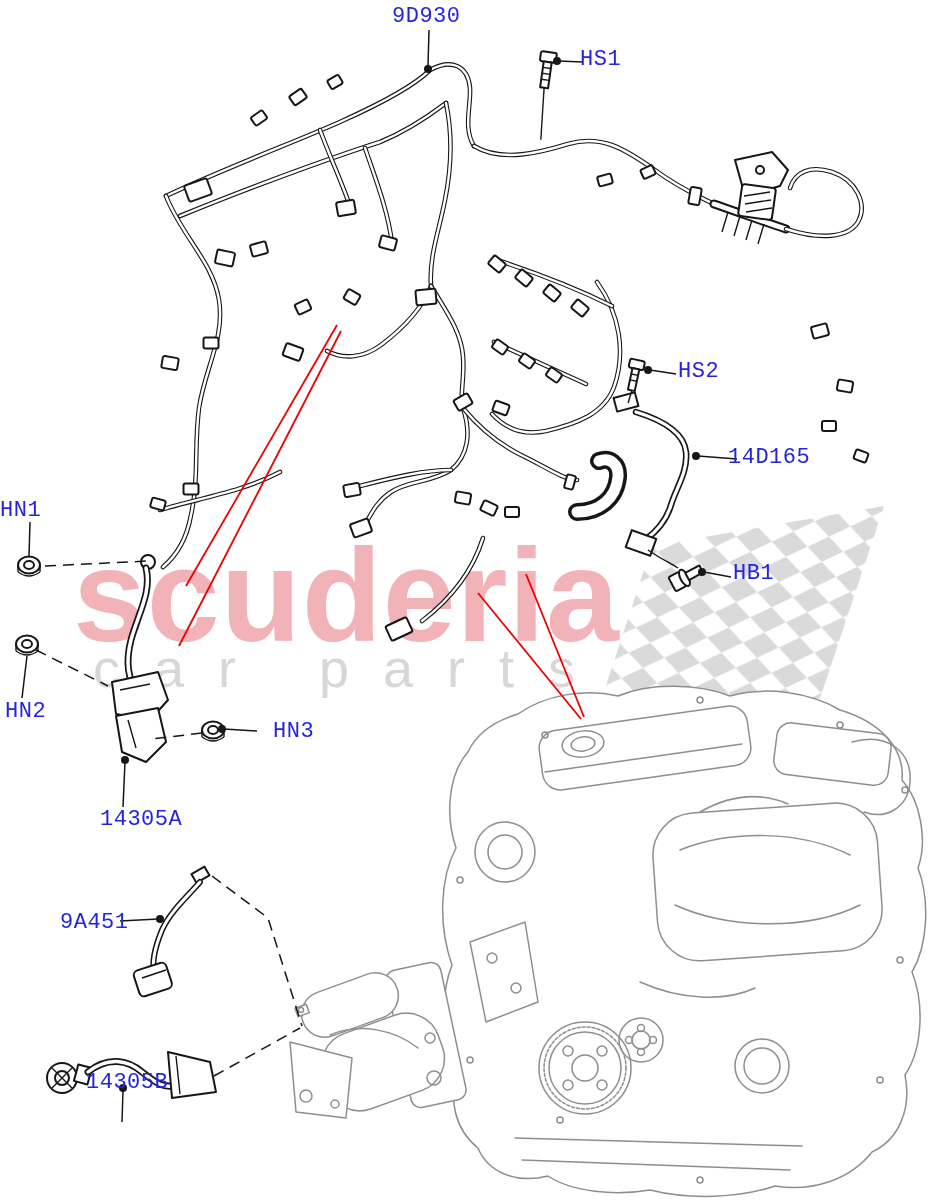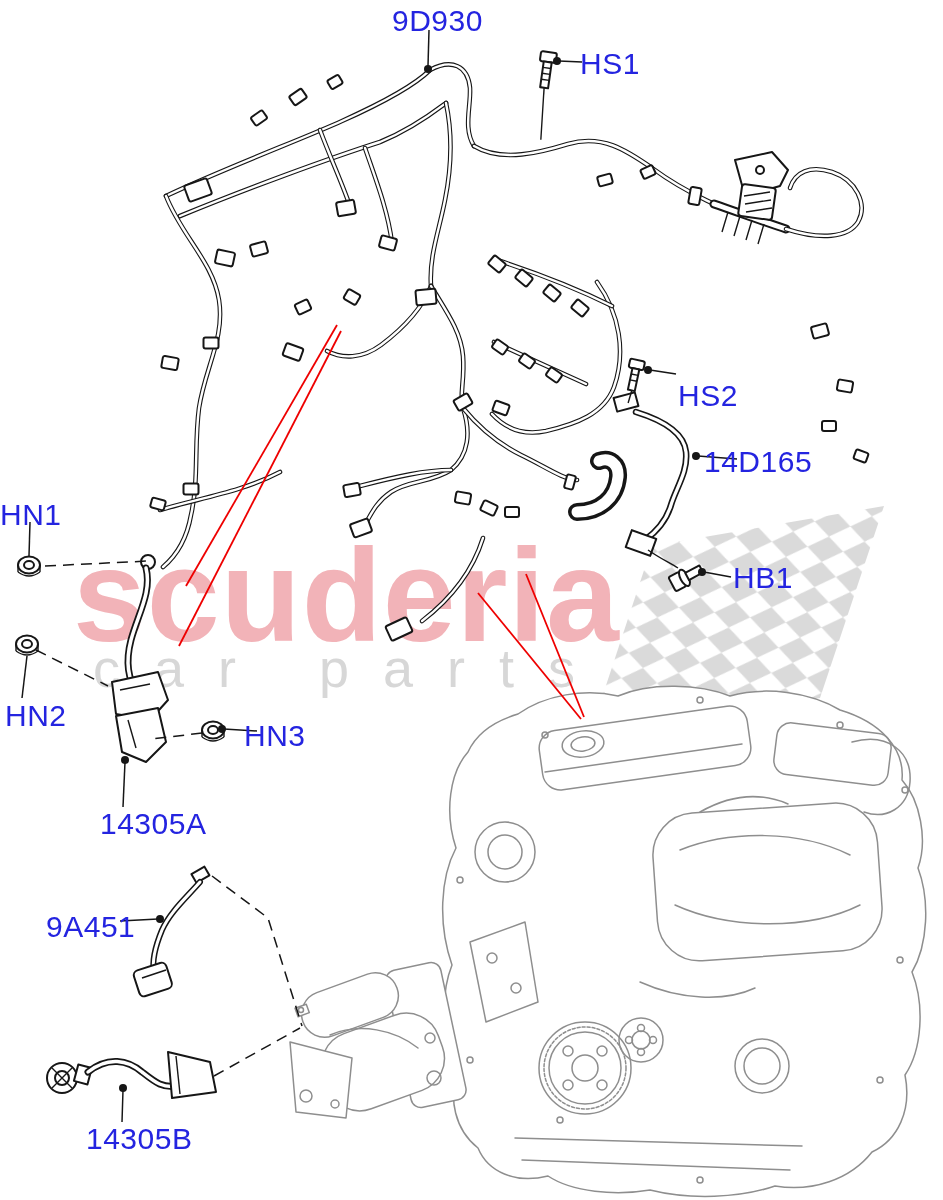--- a/index.html
+++ b/index.html
@@ -8,22 +8,22 @@
     --red-pointer:#ee0000;
     --watermark-pink:#f2b3b8;
     --watermark-gray:#d7d7d7;
     --checker-gray:#dadada;
     --art-gray:#8e8e8e;
   }
   html,body{margin:0;padding:0;background:#fff;}
   .stage{position:relative;width:943px;height:1200px;background:#ffffff;overflow:hidden;
          font-family:"Liberation Sans",sans-serif;}
   svg{position:absolute;left:0;top:0;}
-  .part-label{position:absolute;color:var(--label-blue);font-size:30px;line-height:1;
-              white-space:nowrap;letter-spacing:0.5px;}
+  .part-label{position:absolute;color:var(--label-blue);font-size:22px;line-height:1;
+              white-space:nowrap;letter-spacing:0.5px;font-family:Liberation Mono, monospace;}
   .wm-brand{fill:var(--watermark-pink);font-family:"Liberation Sans",sans-serif;
             font-size:131px;font-weight:bold;letter-spacing:1px;}
   .wm-tag{fill:var(--watermark-gray);font-family:"Liberation Sans",sans-serif;
           font-size:54px;letter-spacing:34px;}
   .tube{stroke:var(--line-black);fill:none;stroke-linecap:round;stroke-linejoin:round;}
   .tube-core{stroke:#fff;fill:none;stroke-linecap:round;stroke-linejoin:round;}
   .blk{fill:#ffffff;stroke:var(--line-black);stroke-width:2;stroke-linejoin:round;}
   .thin{stroke:var(--line-black);stroke-width:1.4;fill:none;}
   .g-line{stroke:var(--art-gray);stroke-width:1.5;fill:none;stroke-linejoin:round;stroke-linecap:round;}
   .g-fill{stroke:var(--art-gray);stroke-width:1.5;fill:#ffffff;stroke-linejoin:round;}
@@ -312,22 +312,22 @@
         <circle class="dot" cx="125" cy="760" r="4"></circle>
     <line class="leader" x1="120" y1="921" x2="158" y2="919"></line>
         <circle class="dot" cx="160" cy="919" r="4"></circle>
     <line class="leader" x1="122" y1="1122" x2="123" y2="1090"></line>
         <circle class="dot" cx="123" cy="1088" r="4"></circle>
   </g>
 </svg>
 
 <div class="part-label" style="left:392px;top:6px">9D930</div>
 <div class="part-label" style="left:580px;top:49px">HS1</div>
-<div class="part-label" style="left:678px;top:381px">HS2</div>
-<div class="part-label" style="left:704px;top:447px">14D165</div>
+<div class="part-label" style="left:678px;top:361px">HS2</div>
+<div class="part-label" style="left:728px;top:447px">14D165</div>
 <div class="part-label" style="left:733px;top:563px">HB1</div>
 <div class="part-label" style="left:0;top:500px">HN1</div>
 <div class="part-label" style="left:5px;top:701px">HN2</div>
-<div class="part-label" style="left:244px;top:721px">HN3</div>
+<div class="part-label" style="left:273px;top:721px">HN3</div>
 <div class="part-label" style="left:100px;top:809px">14305A</div>
-<div class="part-label" style="left:46px;top:912px">9A451</div>
-<div class="part-label" style="left:86px;top:1124px">14305B</div>
+<div class="part-label" style="left:60px;top:912px">9A451</div>
+<div class="part-label" style="left:86px;top:1072px">14305B</div>
 </div>
 
 </body></html>

